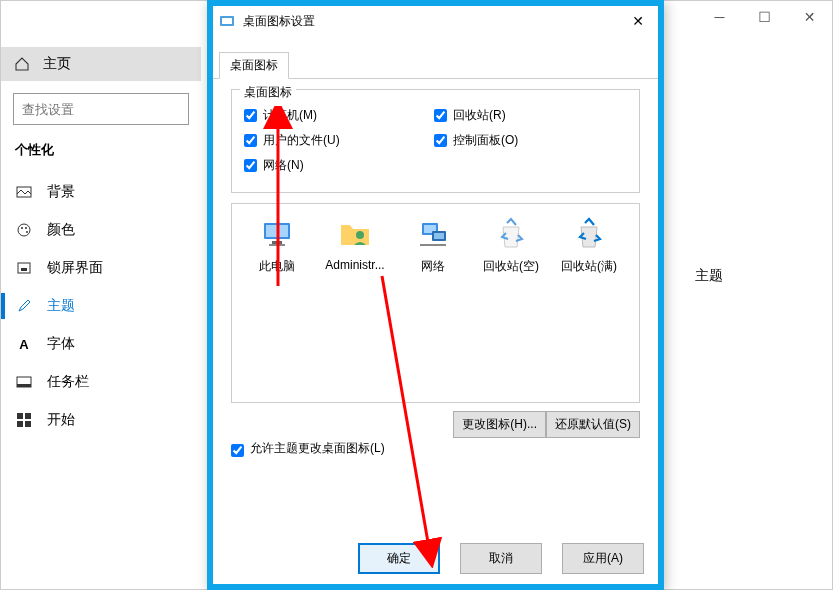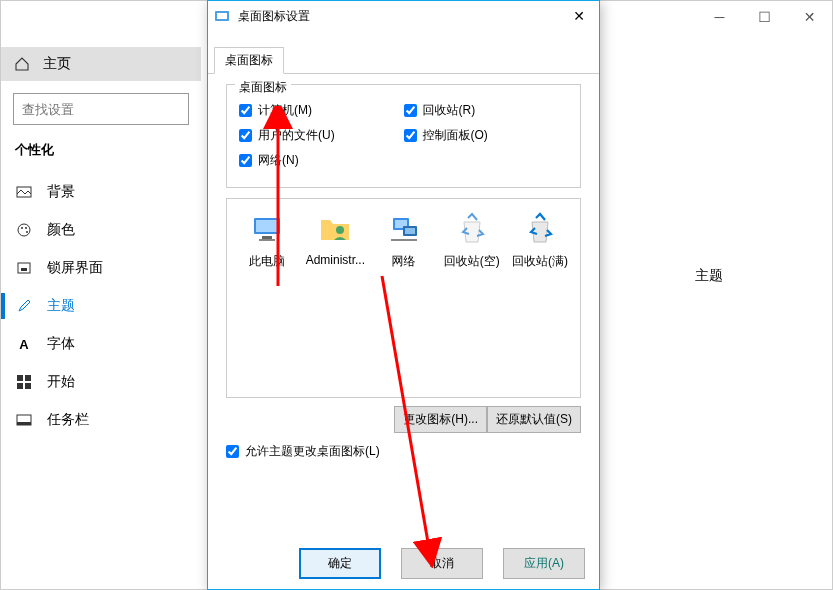--- a/index.html
+++ b/index.html
@@ -15,44 +15,44 @@
 .bg-home { display: flex; align-items: center; gap: 12px; padding: 8px 12px; background: #e0e0e0; font-size: 14px; margin-bottom: 12px; }
 .bg-search-wrap { padding: 0 12px; margin-bottom: 16px; }
 .bg-search { width: 100%; height: 32px; border: 1px solid #999; padding: 0 8px; font-size: 13px; }
 .bg-section-title { font-size: 13px; font-weight: 600; padding: 0 14px; margin-bottom: 14px; }
 .bg-nav-item { display: flex; align-items: center; gap: 14px; padding: 10px 14px; font-size: 14px; position: relative; }
 .bg-nav-item.active::before { content: ''; position: absolute; left: 0; top: 6px; bottom: 6px; width: 4px; background: #0078d4; }
 .bg-nav-icon { width: 18px; height: 18px; display: flex; align-items: center; justify-content: center; font-size: 15px; }
 .bg-right-text { position: absolute; left: 694px; top: 266px; font-size: 14px; }
 
 
-.dialog { position: absolute; left: 207px; top: 0; width: 393px; height: 590px; background: #fff; border: 1px solid #0ea5e9; box-shadow: 2px 2px 12px rgba(0,0,0,0.25); }
+.dialog { position: absolute; left: 207px; top: 0; width: 457px; height: 590px; background: #fff; border: 6px solid #0ea5e9; box-shadow: 2px 2px 12px rgba(0,0,0,0.25); }
 .dlg-title { height: 30px; display: flex; align-items: center; padding: 0 6px; font-size: 12px; }
 .dlg-title-icon { width: 16px; height: 16px; margin-right: 8px; display: flex; align-items: center; justify-content: center; }
 .dlg-close { margin-left: auto; width: 28px; height: 26px; display: flex; align-items: center; justify-content: center; font-size: 14px; cursor: pointer; }
 .dlg-tabs { border-bottom: 1px solid #ccc; display: flex; padding-left: 6px; margin-top: 16px; }
 .dlg-tab { border: 1px solid #ccc; border-bottom: 1px solid #fff; background: #fff; padding: 4px 10px; font-size: 12px; margin-bottom: -1px; }
 .dlg-body { padding: 10px 18px 0 18px; }
 .fieldset { border: 1px solid #ccc; padding: 10px 12px 10px 12px; margin-bottom: 10px; }
 .fieldset-legend { font-size: 12px; padding: 0 4px; position: relative; top: -18px; left: -4px; background: #fff; display: inline-block; }
 .fieldset-content { margin-top: -12px; }
 .chk-row { display: flex; margin-bottom: 8px; }
 .chk { display: flex; align-items: center; gap: 6px; font-size: 12px; width: 190px; }
 .chk input { width: 13px; height: 13px; }
 .icon-preview { border: 1px solid #ccc; height: 200px; padding: 12px 8px; display: flex; gap: 4px; align-items: flex-start; }
 .icon-item { width: 74px; text-align: center; font-size: 12px; }
 .icon-img { width: 36px; height: 36px; margin: 0 auto 6px; display: flex; align-items: center; justify-content: center; }
 .icon-label { white-space: nowrap; overflow: hidden; text-overflow: ellipsis; }
 .btn-row { display: flex; justify-content: flex-end; margin-top: 8px; }
 .btn { border: 1px solid #adadad; background: #e1e1e1; font-size: 12px; padding: 4px 8px; min-width: 92px; cursor: pointer; }
-.allow-chk { display: flex; align-items: center; gap: 6px; font-size: 12px; margin-top: 10px; }
+.allow-chk { display: flex; align-items: flex-end; gap: 6px; font-size: 12px; margin-top: 2px; }
 .dlg-footer { position: absolute; bottom: 10px; right: 14px; display: flex; gap: 20px; }
 .dlg-footer .btn { min-width: 82px; padding: 5px 0; }
 .btn.primary { border: 2px solid #0078d4; background: #e5f1fb; }
-.btn.disabled { color: #0f766e; }
+.btn.disabled { color: #000000; }
 
 
 .arrow { position: absolute; pointer-events: none; }
 </style>
 </head>
 <body>
 
 <div class="bg-window">
   <div class="bg-titlebar">
     <div class="bg-winctrl">─</div>
@@ -116,37 +116,37 @@
           </svg>
         </span>
       <span style="color:#0078d4">主题</span>
     </div>
     <div class="bg-nav-item">
       <span class="bg-nav-icon" style="font-size:13px;font-weight:600">A</span>
       <span>字体</span>
     </div>
     <div class="bg-nav-item">
       <span class="bg-nav-icon">
+          <svg width="16" height="16" viewBox="0 0 16 16">
+            <rect x="1" y="3" width="14" height="10" stroke="#333" fill="none"></rect>
+            <rect x="1" y="10" width="14" height="3" fill="#333"></rect>
+          </svg>
+        </span>
+      <span>任务栏</span>
+    </div>
+    <div class="bg-nav-item">
+      <span class="bg-nav-icon">
           <svg width="14" height="14" viewBox="0 0 14 14">
             <rect x="0" y="0" width="6" height="6" fill="#333"></rect>
             <rect x="8" y="0" width="6" height="6" fill="#333"></rect>
             <rect x="0" y="8" width="6" height="6" fill="#333"></rect>
             <rect x="8" y="8" width="6" height="6" fill="#333"></rect>
           </svg>
         </span>
       <span>开始</span>
-    </div>
-    <div class="bg-nav-item">
-      <span class="bg-nav-icon">
-          <svg width="16" height="16" viewBox="0 0 16 16">
-            <rect x="1" y="3" width="14" height="10" stroke="#333" fill="none"></rect>
-            <rect x="1" y="10" width="14" height="3" fill="#333"></rect>
-          </svg>
-        </span>
-      <span>任务栏</span>
     </div>
   </div>
   <div class="bg-right-text">主题</div>
 </div>
 
 <div class="dialog">
   <div class="dlg-title">
     <span class="dlg-title-icon">
       <svg width="16" height="16" viewBox="0 0 16 16">
           <rect x="1" y="3" width="14" height="10" rx="1" fill="#4aa0e0"></rect>

